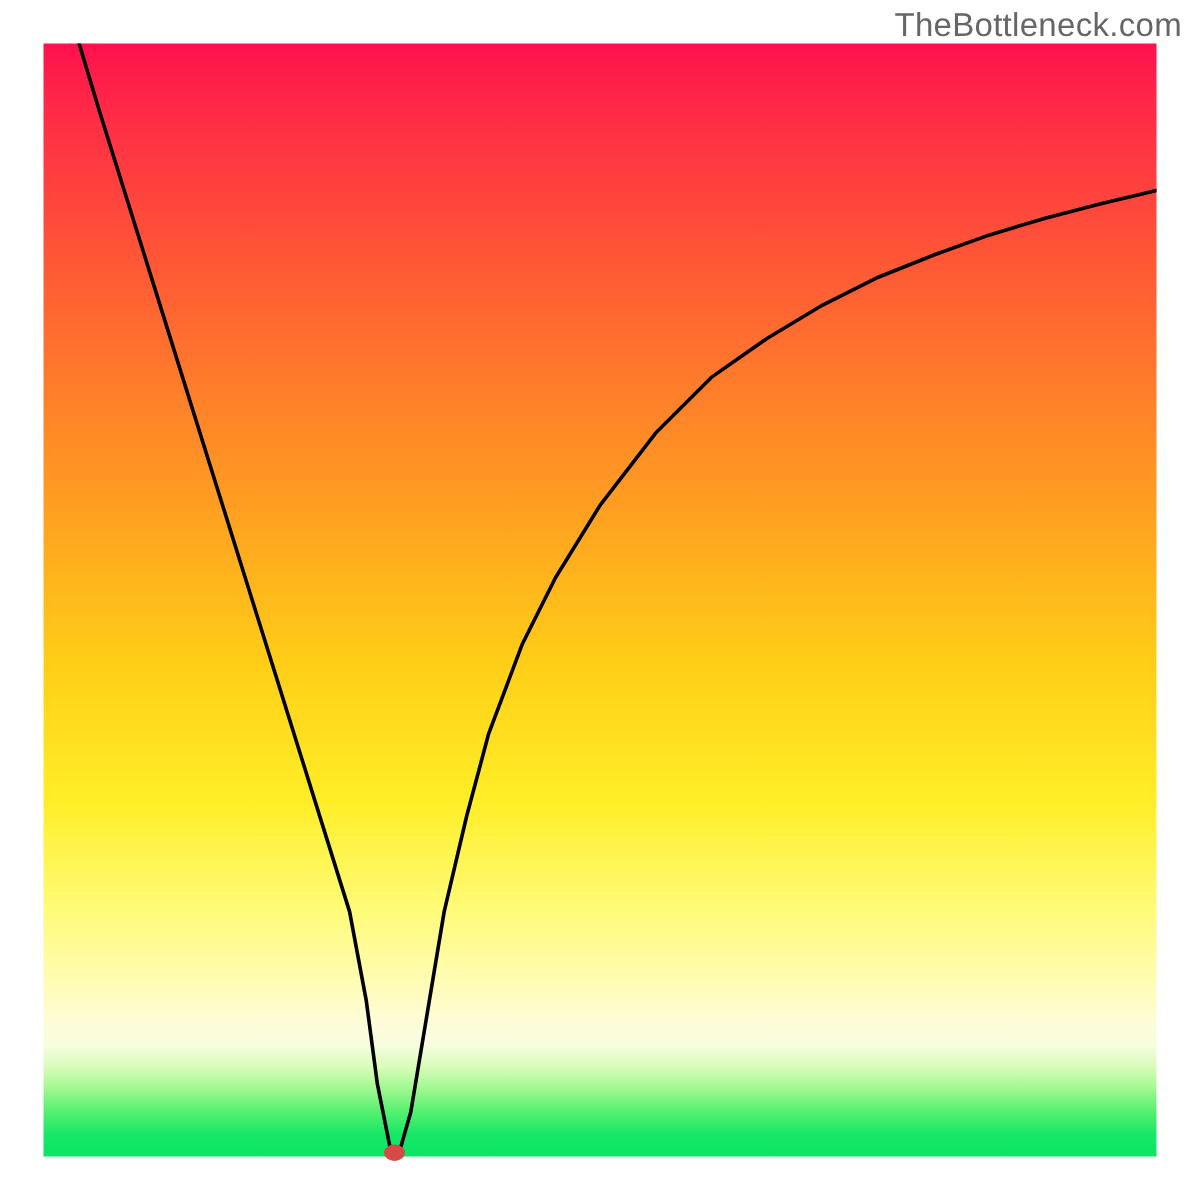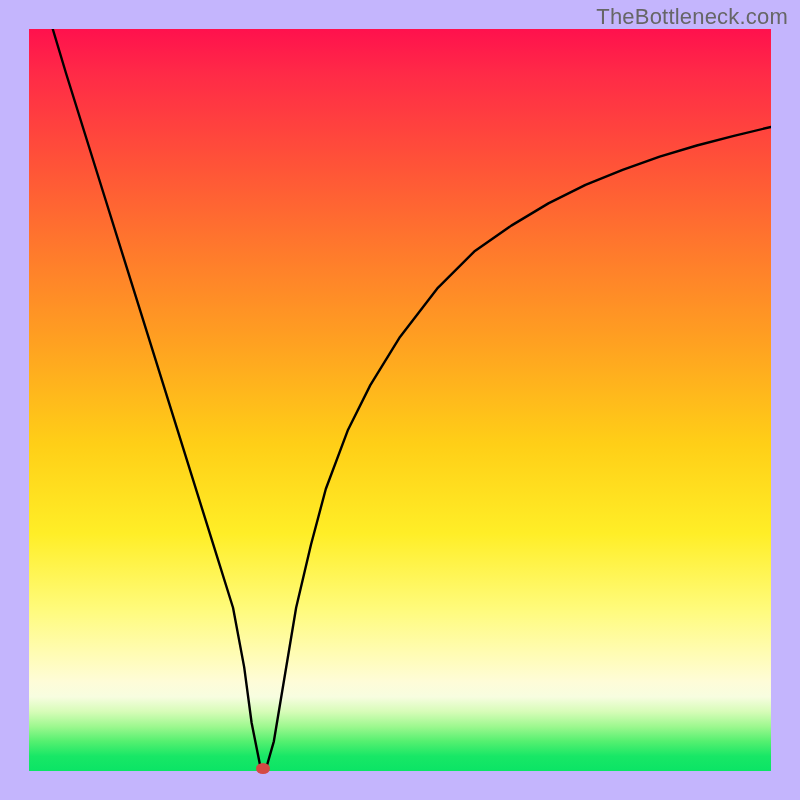--- a/index.html
+++ b/index.html
@@ -8,21 +8,21 @@
     width: 800px;
     height: 800px;
     background: #000;
     font-family: Arial, Helvetica, sans-serif;
     overflow: hidden;
   }
   .stage {
     position: relative;
     width: 800px;
     height: 800px;
-    background: #c4b5fd;
+    background: #ffffff;
   }
   .watermark {
     position: absolute;
     top: 4px;
     right: 12px;
     color: #666;
     font-size: 22px;
     letter-spacing: 0.2px;
     font-weight: 400;
   }

